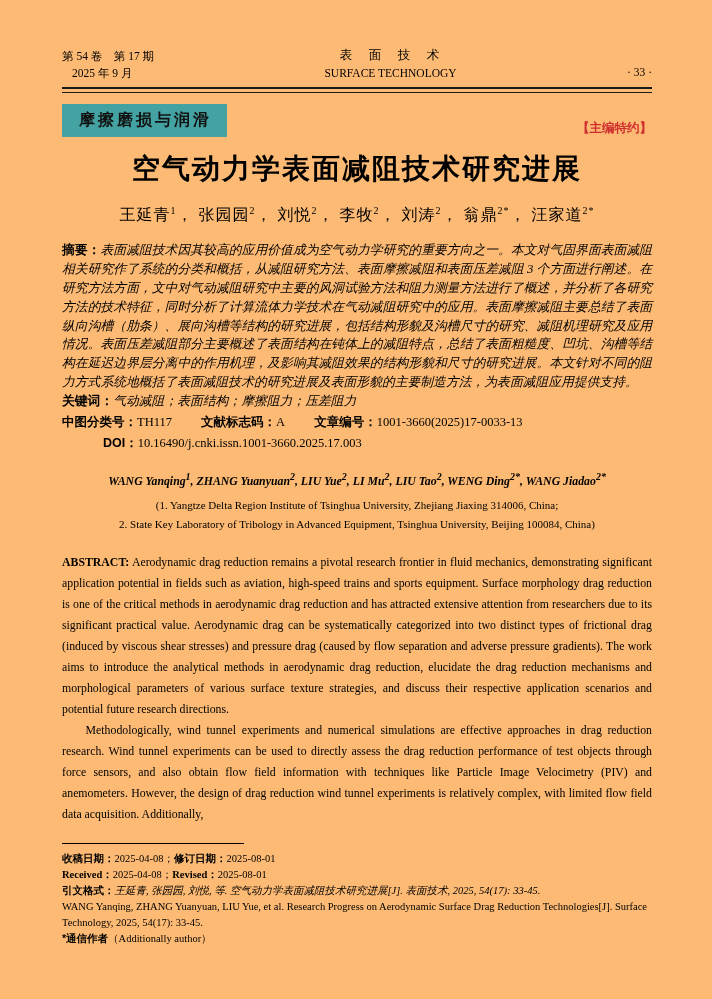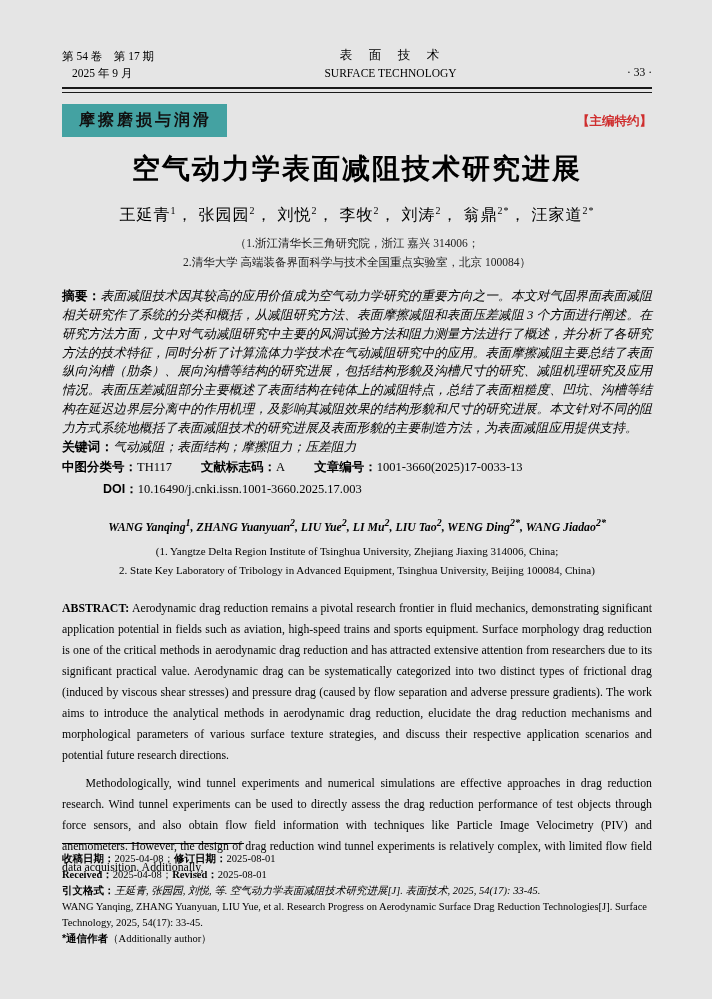--- a/index.html
+++ b/index.html
@@ -1,30 +1,30 @@
 <!DOCTYPE html>
 <html style="--badge-bg: #44a2a2; --accent-red: #cf2e2e;"><head>
 <meta charset="utf-8">
 <style>
   html,body{margin:0;padding:0;background:#888;}
   .page{
-    width:712px;height:999px;margin:0 auto;background:#e5e5e5;
+    width:712px;height:999px;margin:0 auto;background:#fdba74;
     box-sizing:border-box;padding:46px 60px 0 62px;position:relative;
     font-family:"Liberation Serif","DejaVu Serif",serif;color:#000;overflow:hidden;
   }
   
   .jhead{display:flex;justify-content:space-between;align-items:flex-end;font-size:11.5px;line-height:1.5;}
   .jhead .left{text-align:left;white-space:nowrap;}
   .jhead .left .l2{padding-left:10px;}
   .jhead .center{text-align:center;}
   .jhead .center .cn{font-size:12.5px;letter-spacing:2px;}
   .jhead .right{white-space:nowrap;padding-bottom:1px;}
   .rule-double{margin-top:5px;height:3px;border-top:2.5px solid #1a1a1a;border-bottom:1.2px solid #1a1a1a;}
   
-  .badge-row{margin-top:11px;display:flex;justify-content:space-between;align-items:center;gap:16px;}
+  .badge-row{margin-top:11px;display:flex;justify-content:space-between;align-items:flex-end;gap:16px;}
   .badge{background:var(--badge-bg,#44a2a2);color:#111;font-family:"Liberation Sans","DejaVu Sans",sans-serif;
          font-weight:bold;font-size:16px;letter-spacing:3px;padding:6px 15px 6px 17px;}
   .editor-tag{color:var(--accent-red,#cf2e2e);font-family:"Liberation Sans","DejaVu Sans",sans-serif;
          font-weight:bold;font-size:12.5px;margin-top:1px;}
   
   .title-cn{margin-top:13px;text-align:center;font-family:"Liberation Sans","DejaVu Sans",sans-serif;
          font-weight:bold;font-size:28px;letter-spacing:2px;}
   .authors-cn{margin-top:17px;text-align:center;font-size:16px;letter-spacing:1px;}
   .authors-cn sup,.authors-en sup{font-size:10px;}
   .affil-cn{margin-top:8px;text-align:center;font-size:11.5px;line-height:1.65;color:#222;}
@@ -35,21 +35,21 @@
   .kw-line{text-align:left;font-size:12.8px;line-height:1.47;}
   .clc-line{font-size:12.5px;line-height:1.5;margin-top:2px;}
   .clc-line .pair{margin-right:26px;}
   .doi-line{font-size:12.5px;line-height:1.5;margin-top:3px;padding-left:41px;}
   
   .title-en{margin-top:24px;text-align:center;font-weight:bold;font-size:17.5px;}
   .authors-en{margin-top:18px;text-align:center;font-weight:bold;font-style:italic;font-size:11.8px;}
   .affil-en{margin-top:7px;text-align:center;font-size:11px;line-height:1.7;}
   .abs-en{margin-top:19px;text-align:justify;font-size:11.8px;line-height:1.78;}
   .abs-en .lbl-en{font-weight:bold;}
-  .abs-en .p2{text-indent:2em;margin-top:7px;}
+  .abs-en .p2{text-indent:2em;}
   
   .footnote{position:absolute;left:62px;right:60px;top:843px;}
   .fn-rule{width:182px;border-top:1.2px solid #000;margin-bottom:7px;}
   .fn{font-size:10.5px;line-height:1.52;}
   .fn .b-cn{font-family:"Liberation Sans","DejaVu Sans",sans-serif;font-weight:bold;}
   .fn .b-en{font-weight:bold;}
   .fn-cite-cn{font-style:italic;}
 </style>
 </head>
 <body>
@@ -79,24 +79,20 @@
   <div class="authors-cn">
     <span><span>王延青</span><sup>1</sup><span>，</span></span>
     <span><span>张园园</span><sup>2</sup><span>，</span></span>
     <span><span>刘悦</span><sup>2</sup><span>，</span></span>
     <span><span>李牧</span><sup>2</sup><span>，</span></span>
     <span><span>刘涛</span><sup>2</sup><span>，</span></span>
     <span><span>翁鼎</span><sup>2*</sup><span>，</span></span>
     <span><span>汪家道</span><sup>2*</sup><span></span></span>
   </div>
 
-  <div class="affil-cn">
-    <div>（1.浙江清华长三角研究院，浙江 嘉兴 314006；</div>
-    <div>2.清华大学 高端装备界面科学与技术全国重点实验室，北京 100084）</div>
-  </div>
 
   <div class="abs-cn">
     <span class="lbl-cn">摘要：</span><span class="kai">表面减阻技术因其较高的应用价值成为空气动力学研究的重要方向之一。本文对气固界面表面减阻相关研究作了系统的分类和概括，从减阻研究方法、表面摩擦减阻和表面压差减阻 3 个方面进行阐述。在研究方法方面，文中对气动减阻研究中主要的风洞试验方法和阻力测量方法进行了概述，并分析了各研究方法的技术特征，同时分析了计算流体力学技术在气动减阻研究中的应用。表面摩擦减阻主要总结了表面纵向沟槽（肋条）、展向沟槽等结构的研究进展，包括结构形貌及沟槽尺寸的研究、减阻机理研究及应用情况。表面压差减阻部分主要概述了表面结构在钝体上的减阻特点，总结了表面粗糙度、凹坑、沟槽等结构在延迟边界层分离中的作用机理，及影响其减阻效果的结构形貌和尺寸的研究进展。本文针对不同的阻力方式系统地概括了表面减阻技术的研究进展及表面形貌的主要制造方法，为表面减阻应用提供支持。</span>
   </div>
 
   <div class="kw-line">
     <span class="lbl-cn">关键词：</span><span class="kai">气动减阻；表面结构；摩擦阻力；压差阻力</span>
   </div>
 
   <div class="clc-line">

